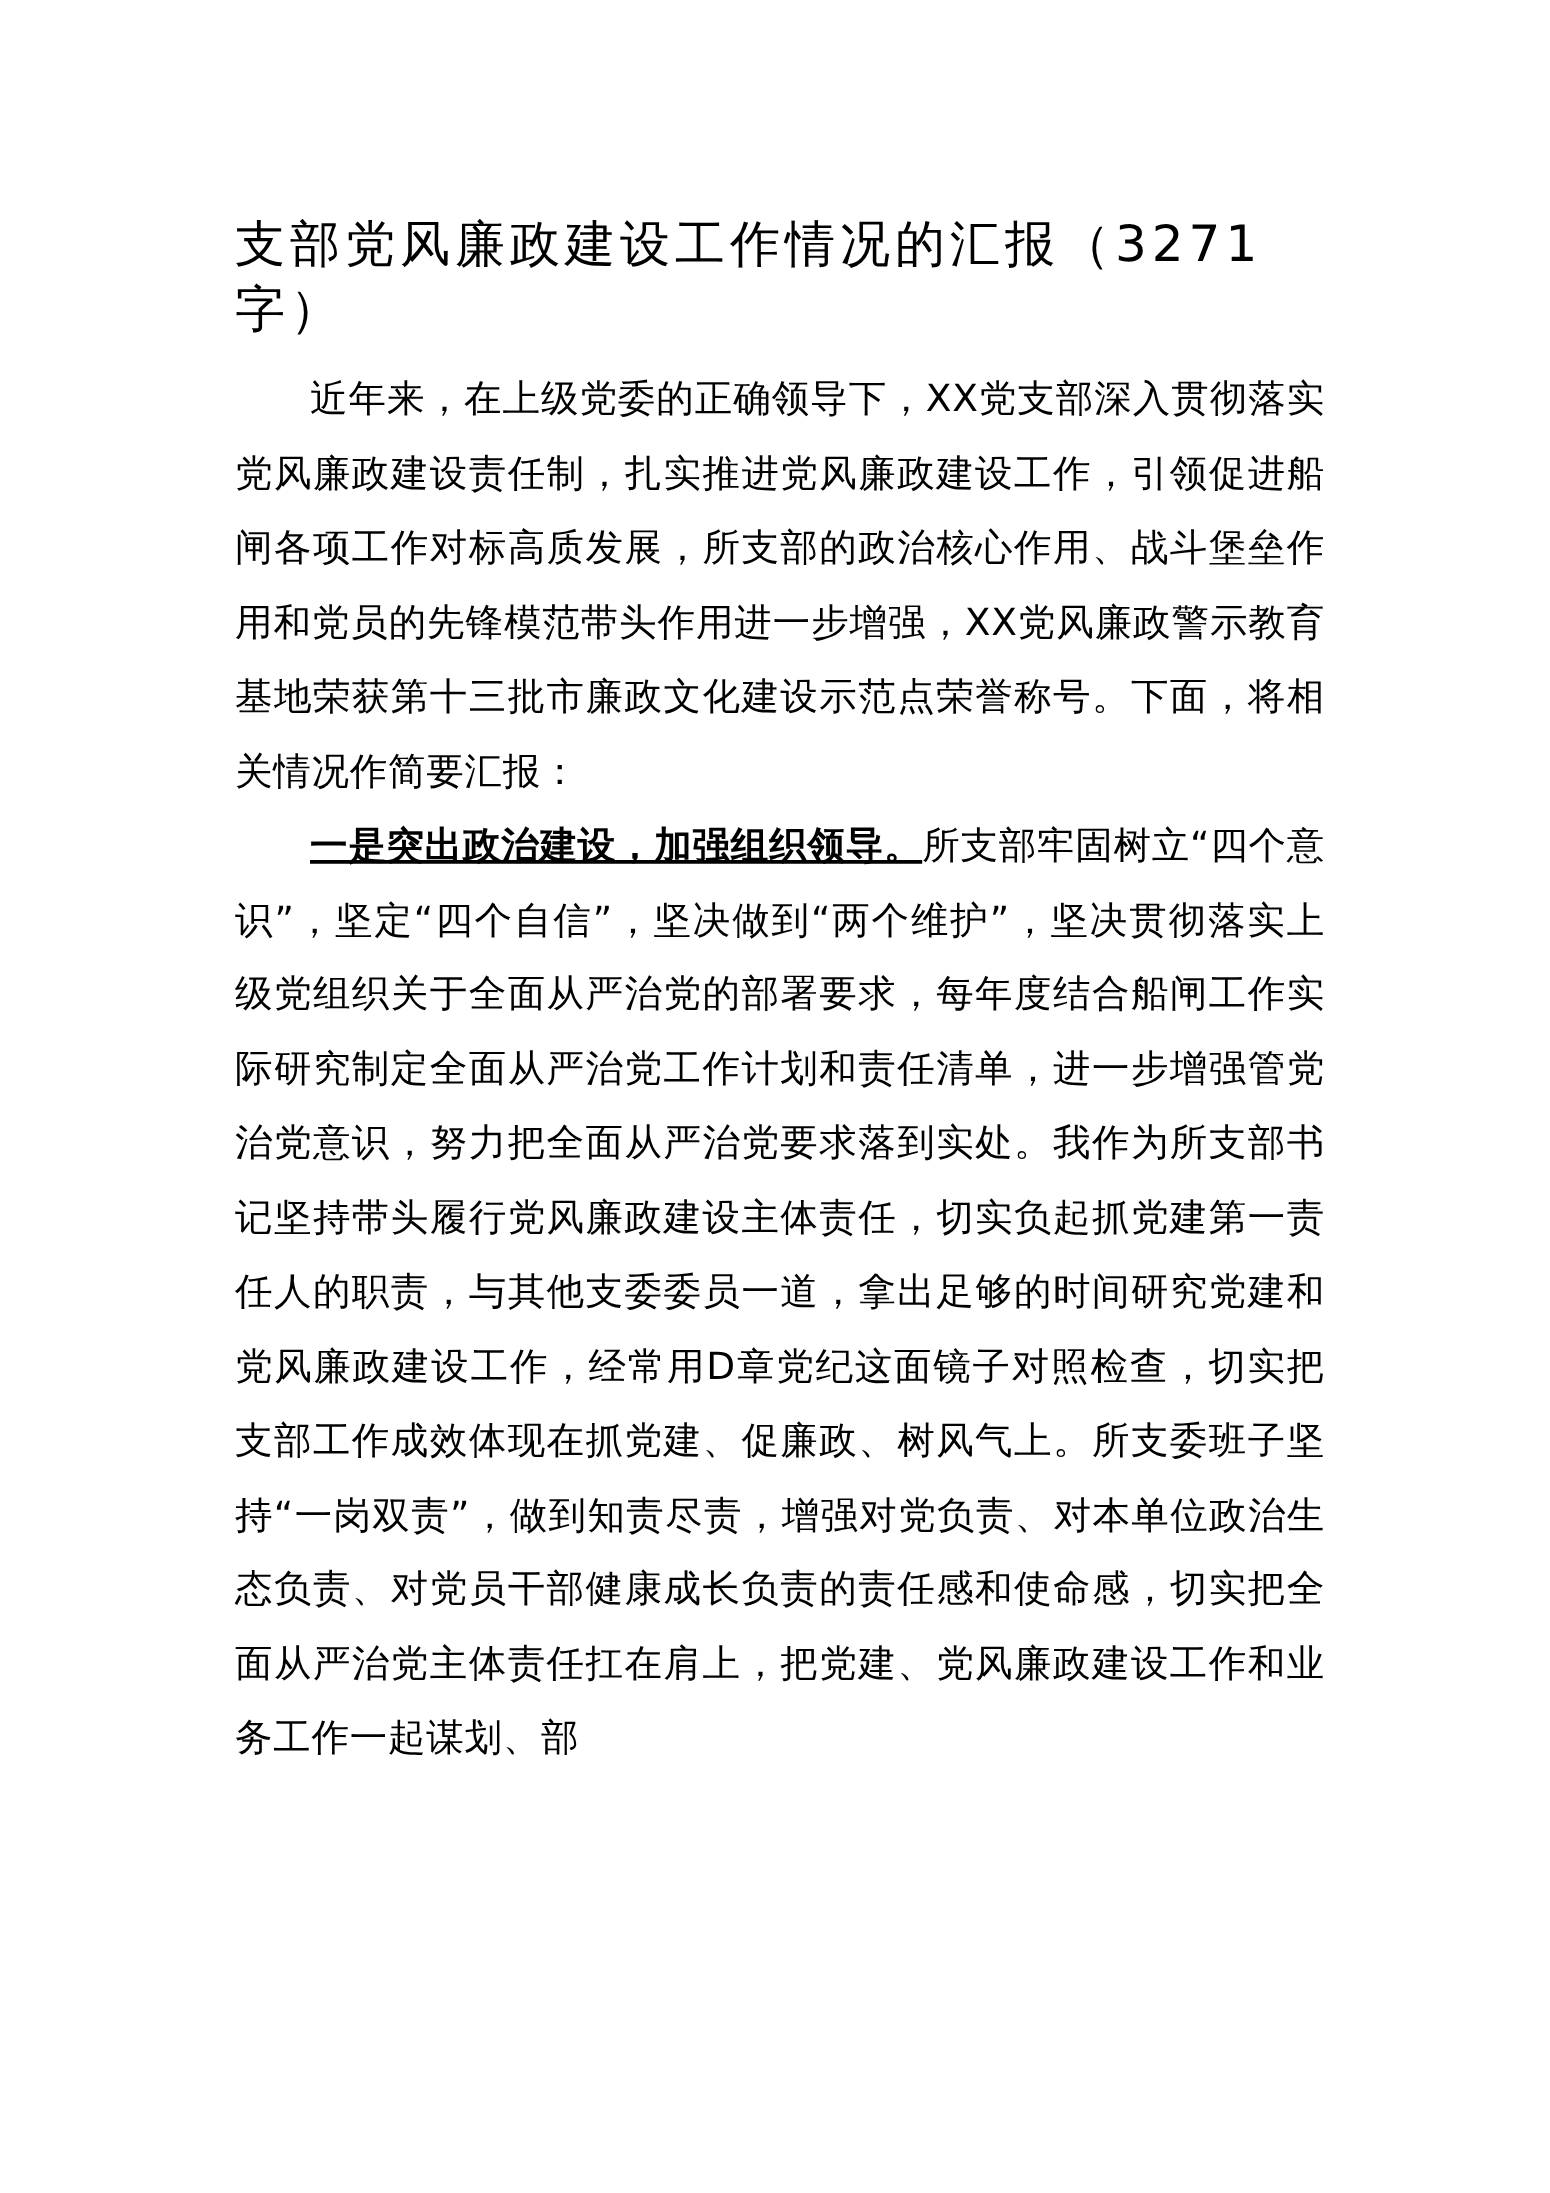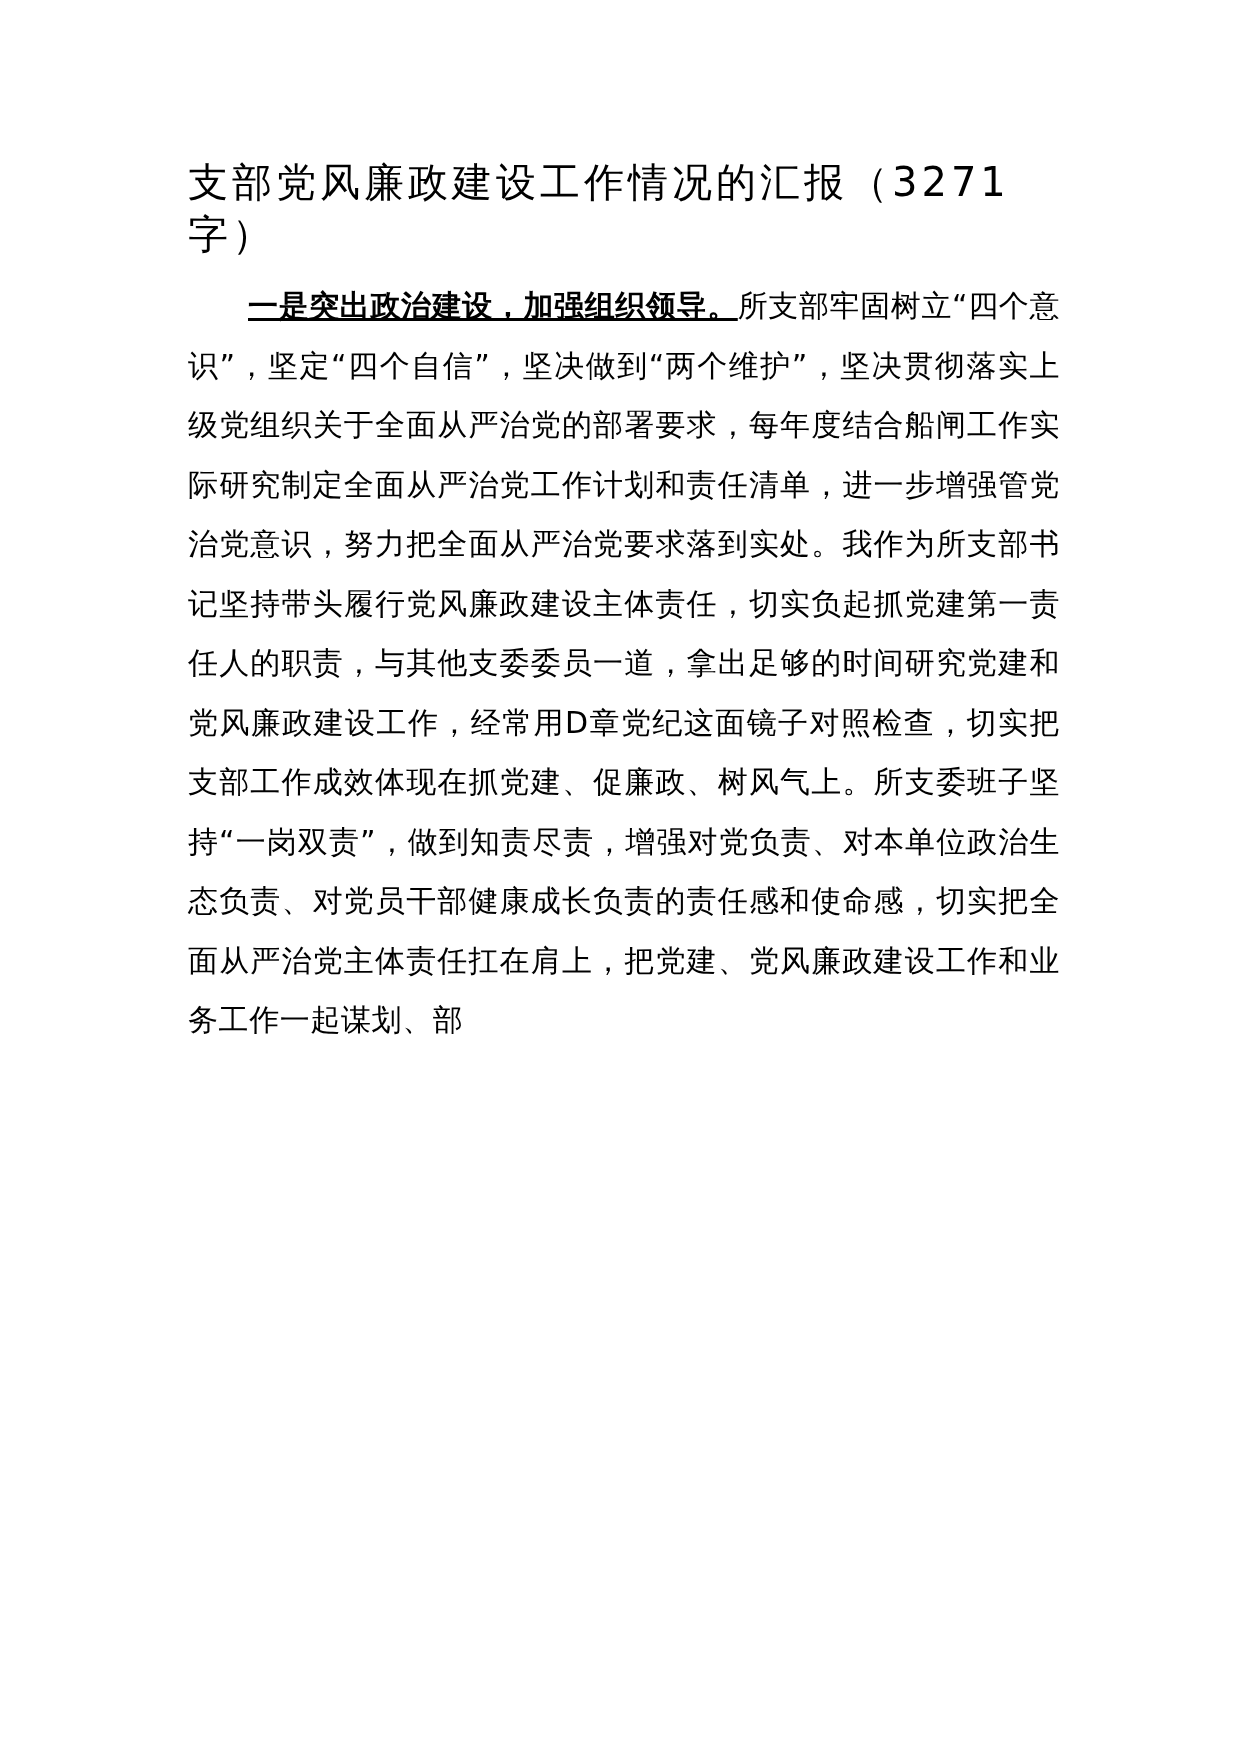--- a/index.html
+++ b/index.html
@@ -11,21 +11,21 @@
       width: 1240px;
       height: 1754px;
       position: relative;
       overflow: hidden;
       font-family: "DejaVu Sans", "Liberation Sans", sans-serif;
       color: #000000;
     }
     .page {
       position: absolute;
       left: 188px;
-      top: 156px;
+      top: 170px;
       width: 872px;
     }
     .doc-title {
       font-size: 40px;
       line-height: 52px;
       font-weight: normal;
       margin: 0 0 16px 0;
       letter-spacing: 4px;
       word-break: break-all;
     }
@@ -43,15 +43,16 @@
       font-weight: bold;
       text-decoration: underline;
     }
   </style>
 </head>
 <body>
 
 <div class="page">
   <h1 class="doc-title">支部党风廉政建设工作情况的汇报（3271字）</h1>
 
+  <p class="para"><span>近年来，在上级党委的正确领导下，XX党支部深入贯彻落实党风廉政建设责任制，扎实推进党风廉政建设工作，引领促进船闸各项工作对标高质发展，所支部的政治核心作用、战斗堡垒作用和党员的先锋模范带头作用进一步增强，XX党风廉政警示教育基地荣获第十三批市廉政文化建设示范点荣誉称号。下面，将相关情况作简要汇报：</span></p>
 
   <p class="para"><span class="lead">一是突出政治建设，加强组织领导。</span><span>所支部牢固树立“四个意识”，坚定“四个自信”，坚决做到“两个维护”，坚决贯彻落实上级党组织关于全面从严治党的部署要求，每年度结合船闸工作实际研究制定全面从严治党工作计划和责任清单，进一步增强管党治党意识，努力把全面从严治党要求落到实处。我作为所支部书记坚持带头履行党风廉政建设主体责任，切实负起抓党建第一责任人的职责，与其他支委委员一道，拿出足够的时间研究党建和党风廉政建设工作，经常用D章党纪这面镜子对照检查，切实把支部工作成效体现在抓党建、促廉政、树风气上。所支委班子坚持“一岗双责”，做到知责尽责，增强对党负责、对本单位政治生态负责、对党员干部健康成长负责的责任感和使命感，切实把全面从严治党主体责任扛在肩上，把党建、党风廉政建设工作和业务工作一起谋划、部</span></p>
 </div>
 
 </body></html>

